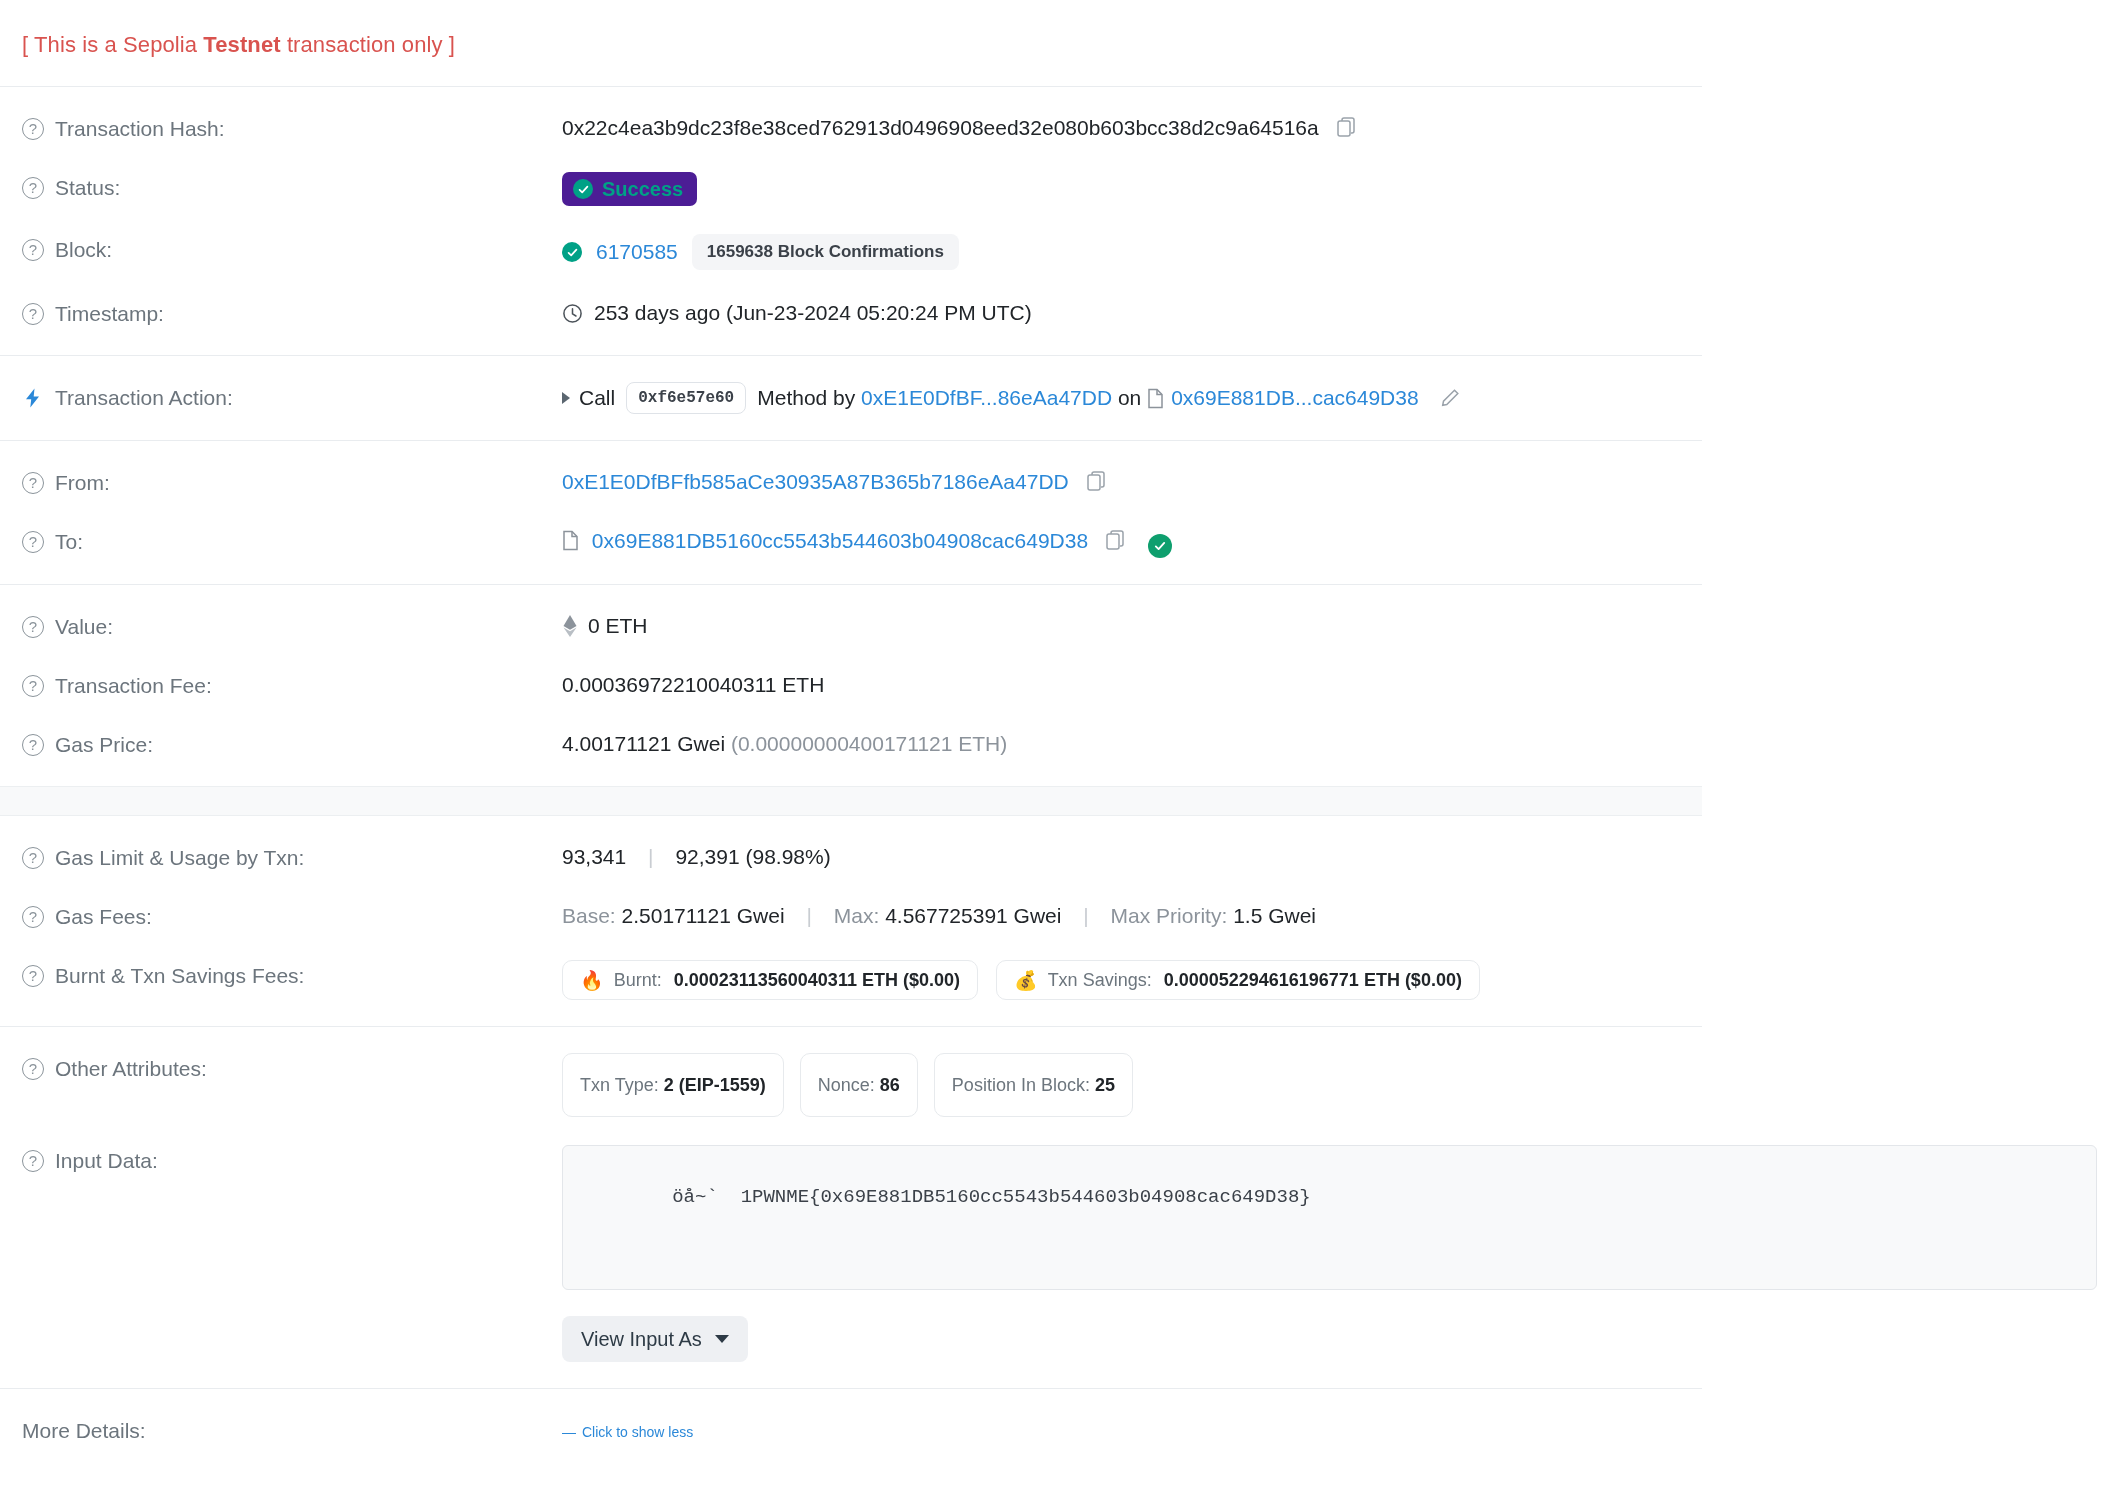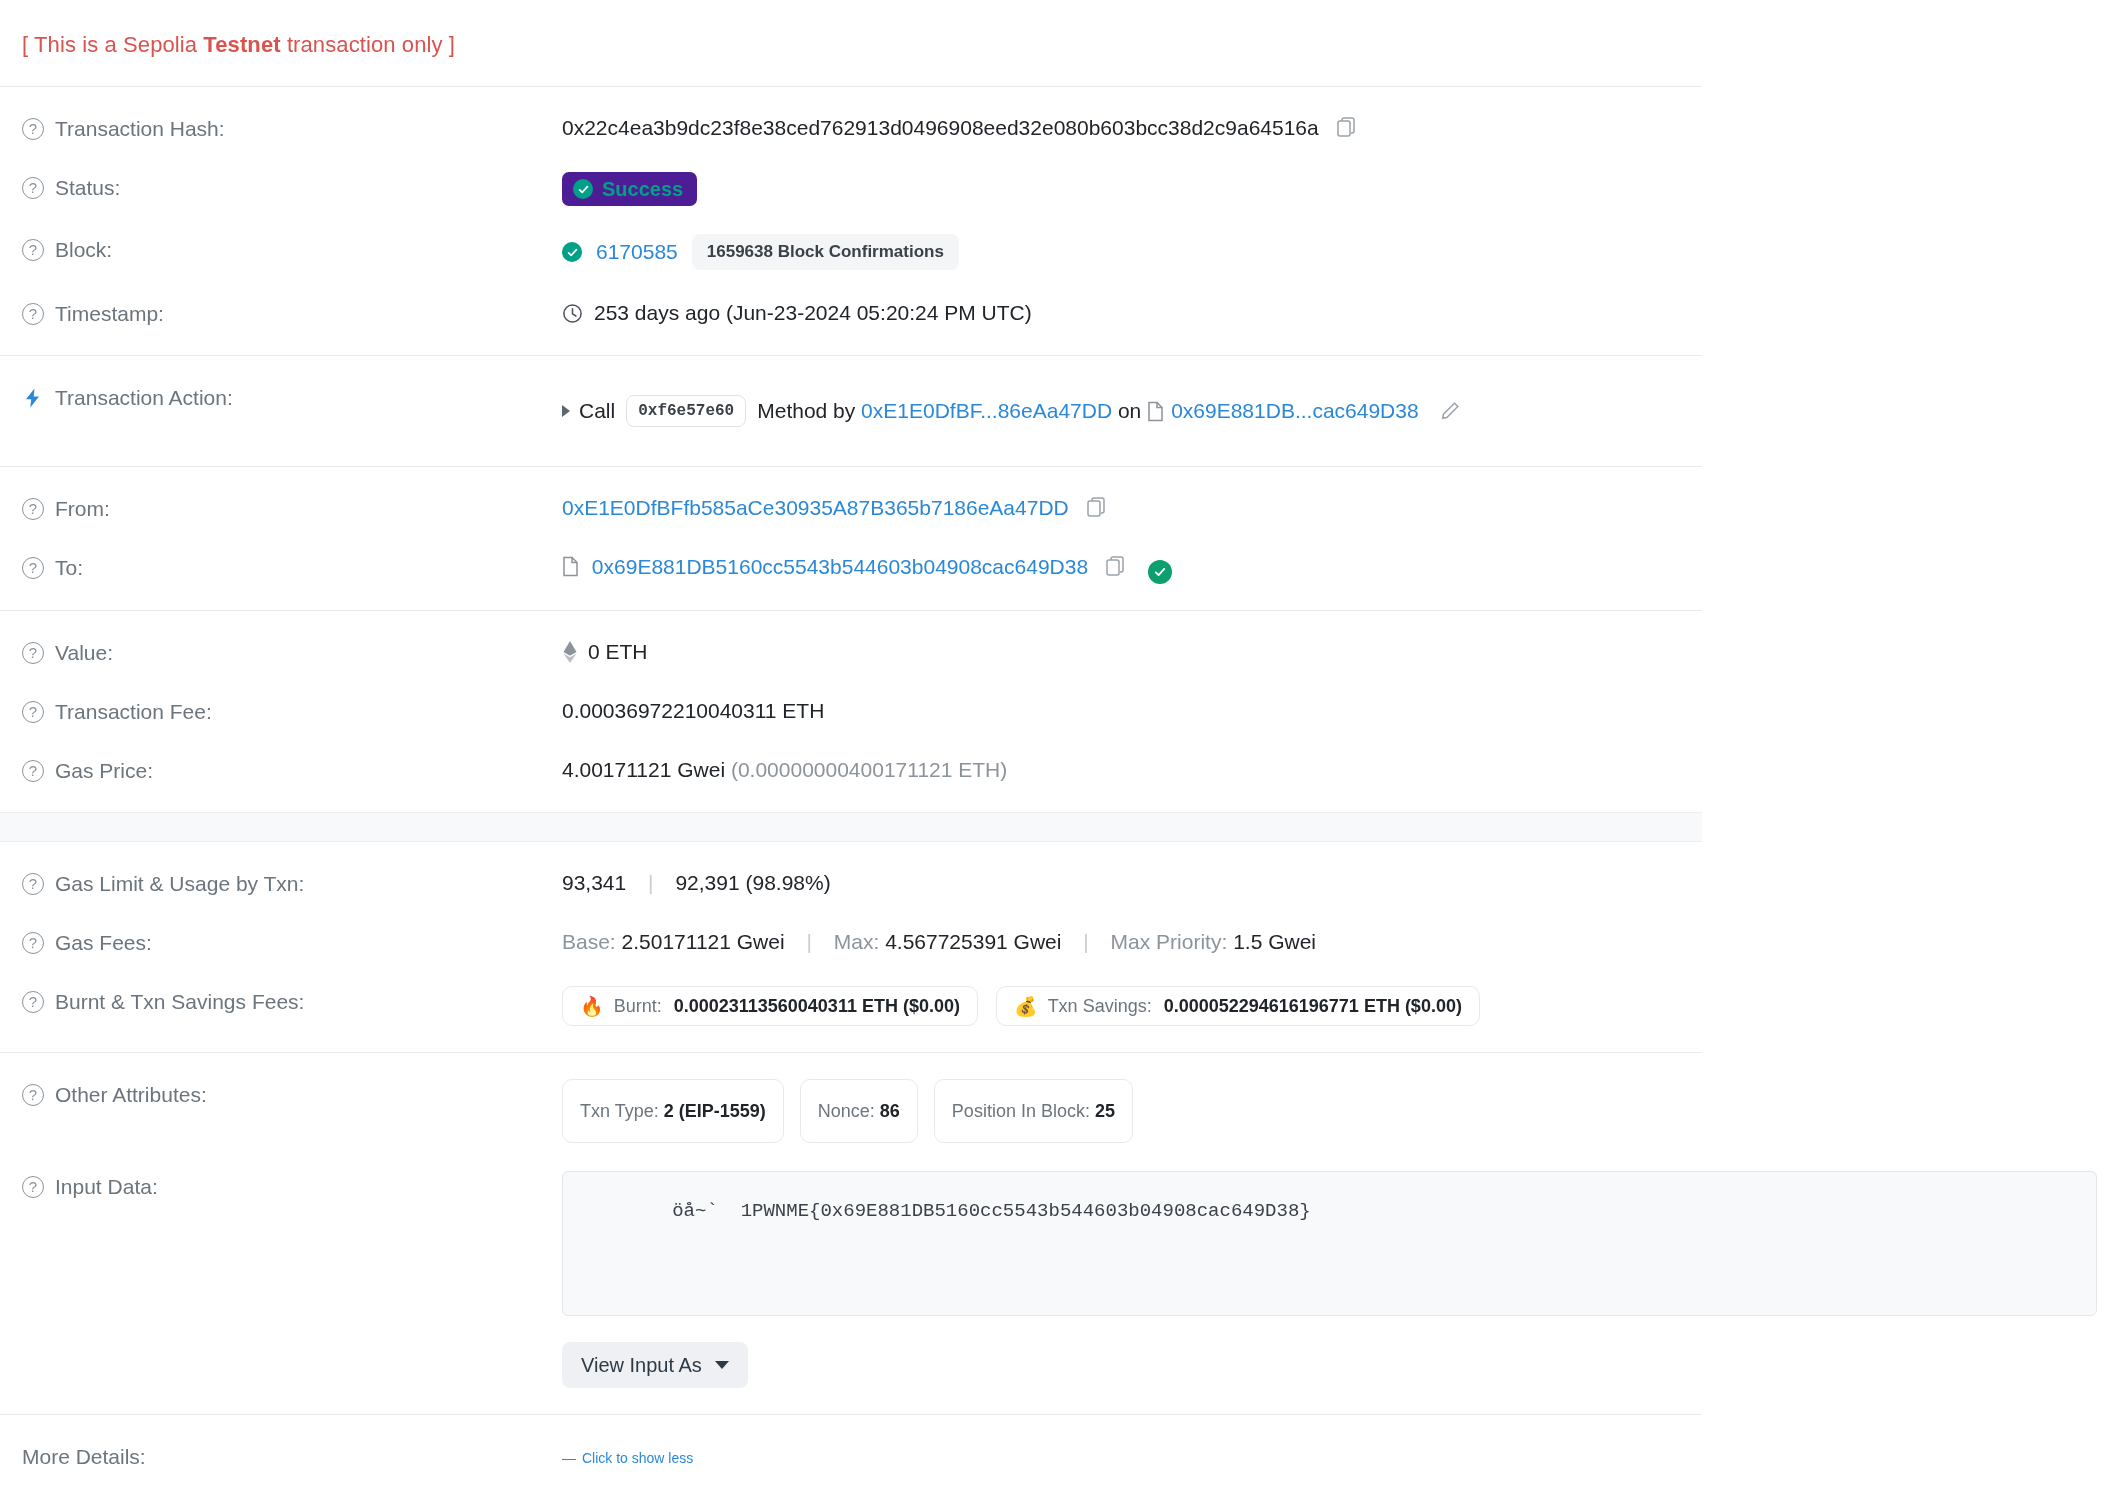--- a/index.html
+++ b/index.html
@@ -161,21 +161,21 @@
     display: inline-block;
     border: 1px solid #dfe3e8;
     border-radius: 8px;
     background: #fff;
     font-family: "Liberation Mono", monospace;
     font-size: 16px;
     font-weight: 700;
     color: #3b4149;
     padding: 5px 11px;
     line-height: 20px;
-    margin: 13px 11px;
+    margin: 0 11px;
   }
 
   
   .eth-line { display: flex; align-items: center; gap: 10px; }
   .eth-icon { width: 16px; height: 24px; flex: 0 0 16px; }
   .eth-icon svg { display:block; }
 
   .verified-circle {
     width: 24px; height: 24px;
     border-radius: 50%;
@@ -231,21 +231,21 @@
   .attr-pill b { color: #212529; font-weight: 700; }
 
   
   .input-box {
     position: relative;
     width: 1535px;
     height: 145px;
     background: #f8f9fa;
     border: 1px solid #e3e6ea;
     border-radius: 6px;
-    padding: 0 18px;
+    padding: 12px 18px;
     font-family: "Liberation Mono", monospace;
     font-size: 19px;
     line-height: 26px;
     color: #3b4149;
     overflow: hidden;
     white-space: pre-wrap;
     word-break: break-all;
   }
   .resize-grip {
     position: absolute;

